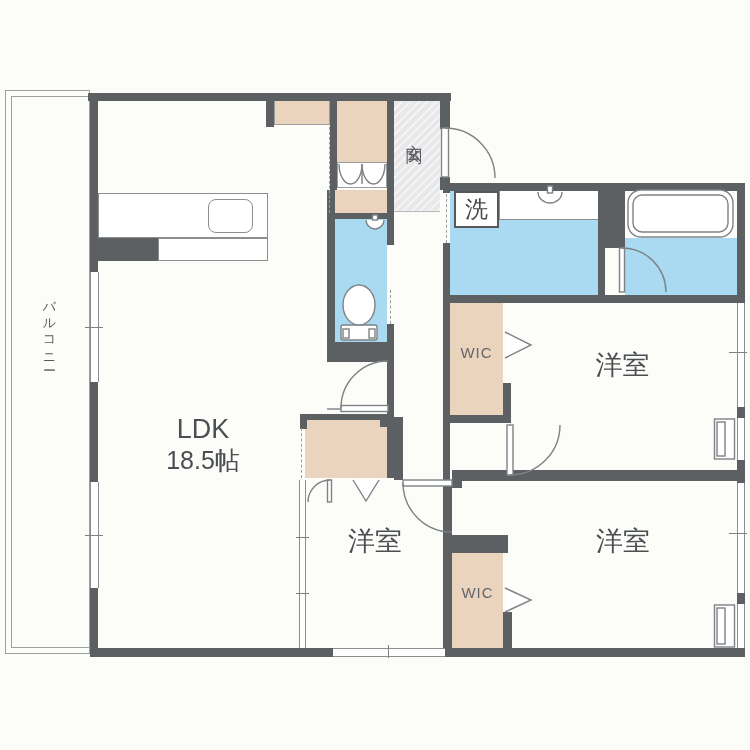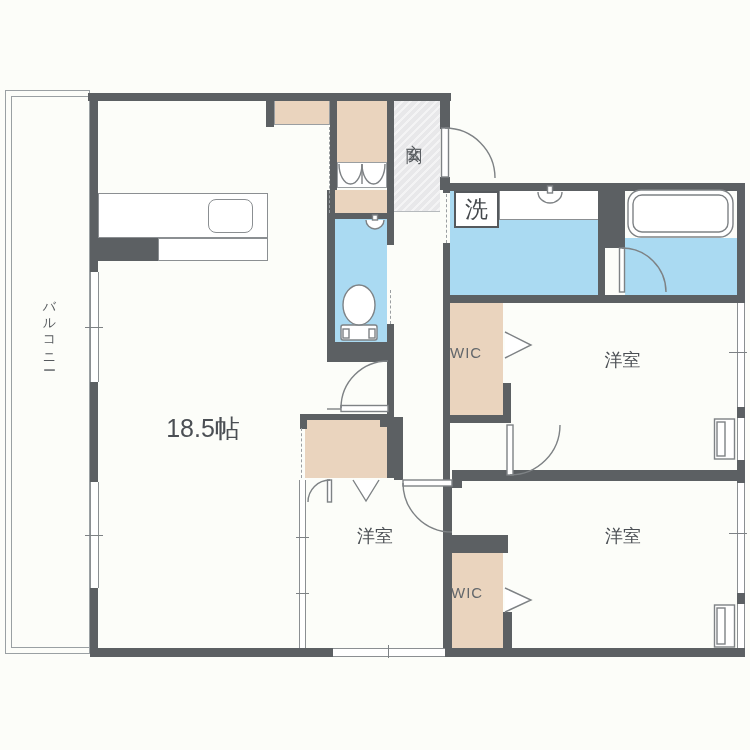--- a/index.html
+++ b/index.html
@@ -12,23 +12,23 @@
   .fill-entrance{background:var(--entrance_floor,#e8e8ea);
      background-image:repeating-linear-gradient(135deg,rgba(255,255,255,.5) 0 2px,rgba(0,0,0,0) 2px 6px);}
   .white-box{position:absolute;background:#fff;border:1px solid #8b8f92;box-sizing:border-box;}
   .win-v{position:absolute;background:#fff;border-left:1px solid #8b8f92;border-right:1px solid #8b8f92;box-sizing:border-box;}
   .win-h{position:absolute;background:#fff;border-top:1px solid #8b8f92;border-bottom:1px solid #8b8f92;box-sizing:border-box;}
   .tick-h{position:absolute;height:1px;background:#7d8184;}
   .tick-v{position:absolute;width:1px;background:#7d8184;}
   .dash-v{position:absolute;width:0;border-left:1px dashed #9a9ea1;}
   .balcony-line{position:absolute;border:1px solid #9aa0a3;box-sizing:border-box;background:transparent;}
   .room-label{position:absolute;text-align:center;color:var(--text,#4b4f54);line-height:1.18;}
-  .room-name{font-size:18px;}
+  .room-name{font-size:27px;}
   .room-area{font-size:25px;}
-  .wic-label{position:absolute;text-align:left;color:#63676b;font-size:15px;letter-spacing:1px;}
+  .wic-label{position:absolute;text-align:center;color:#63676b;font-size:15px;letter-spacing:1px;}
   .vtext{position:absolute;writing-mode:vertical-rl;color:#55595d;}
   #fixtures{position:absolute;left:0;top:0;}
   .laundry-box{position:absolute;background:#fff;border:2px solid #55595d;box-sizing:border-box;
      display:flex;align-items:center;justify-content:center;font-size:23px;color:#44484c;}
   .vanity{position:absolute;background:#fff;border-left:1px solid #8b8f92;border-bottom:1px solid #8b8f92;box-sizing:border-box;}
 </style>
 </head>
 <body>
 
 <div id="stage">
@@ -166,20 +166,21 @@
       <rect x="547.5" y="186" width="5" height="7" fill="#fff"></rect>
 
       <rect x="714.5" y="419" width="20" height="40" fill="#fff"></rect>
       <rect x="717" y="422" width="8" height="34" fill="#fff"></rect>
       <rect x="714.5" y="605" width="20" height="42" fill="#fff"></rect>
       <rect x="717" y="608" width="8" height="36" fill="#fff"></rect>
     </g>
   </svg>
 
   <div class="room-label" style="left:118px;top:414px;width:170px;">
+    <div class="room-name">LDK</div>
     <div class="room-area">18.5帖</div>
   </div>
   <div class="room-label" style="left:545px;top:350px;width:155px;">
     <div class="room-name">洋室</div>
   </div>
   <div class="room-label" style="left:543px;top:526px;width:160px;">
     <div class="room-name">洋室</div>
   </div>
   <div class="room-label" style="left:302px;top:526px;width:146px;">
     <div class="room-name">洋室</div>

